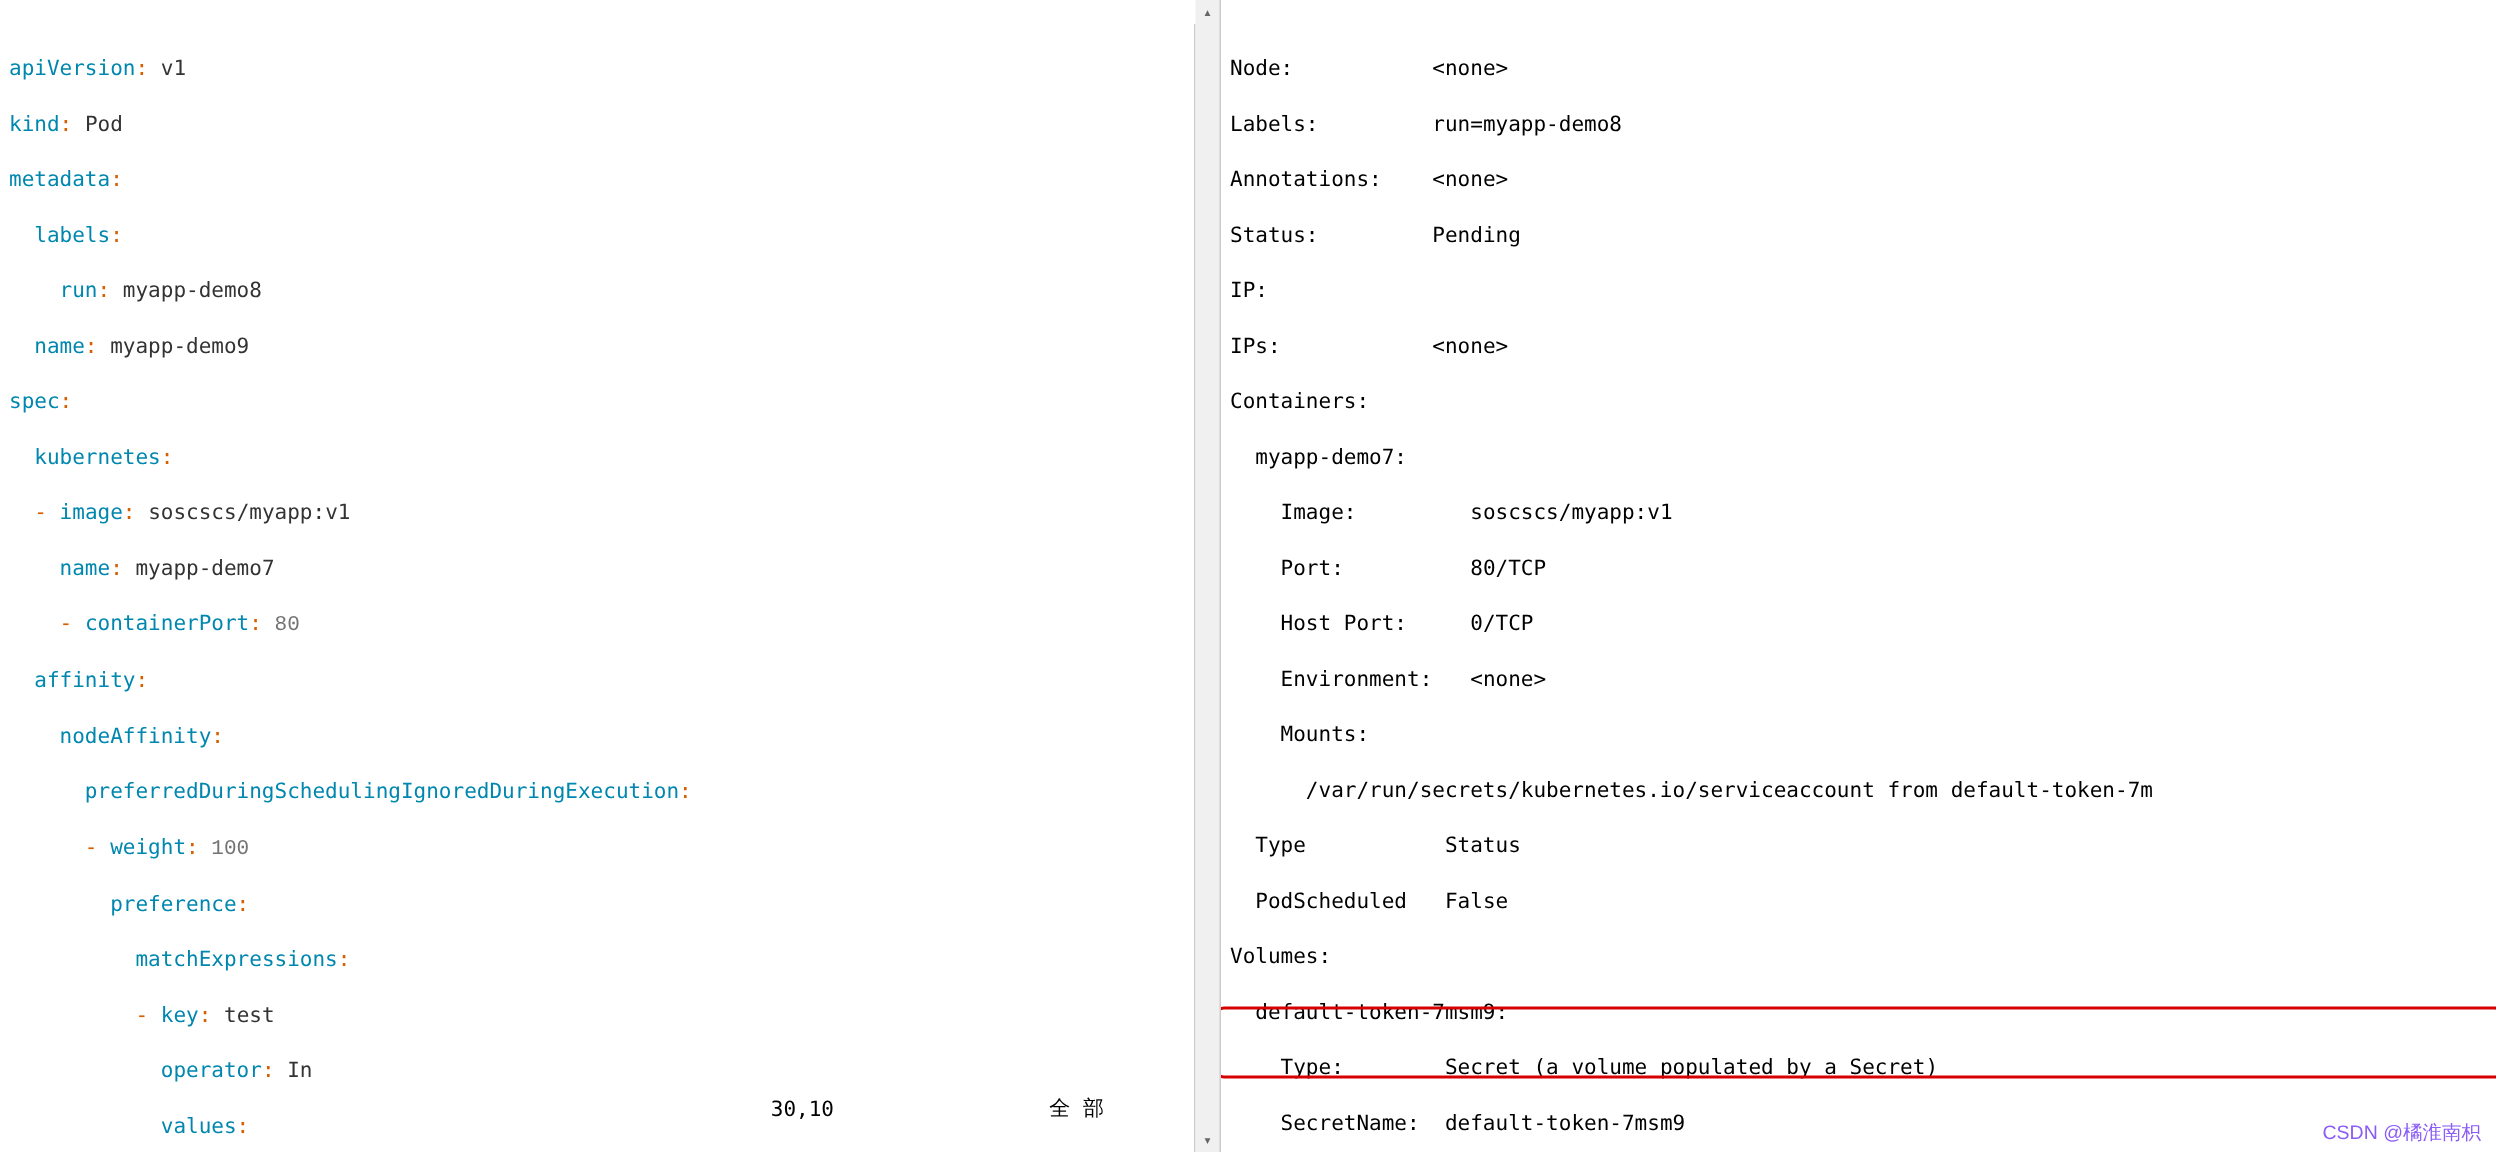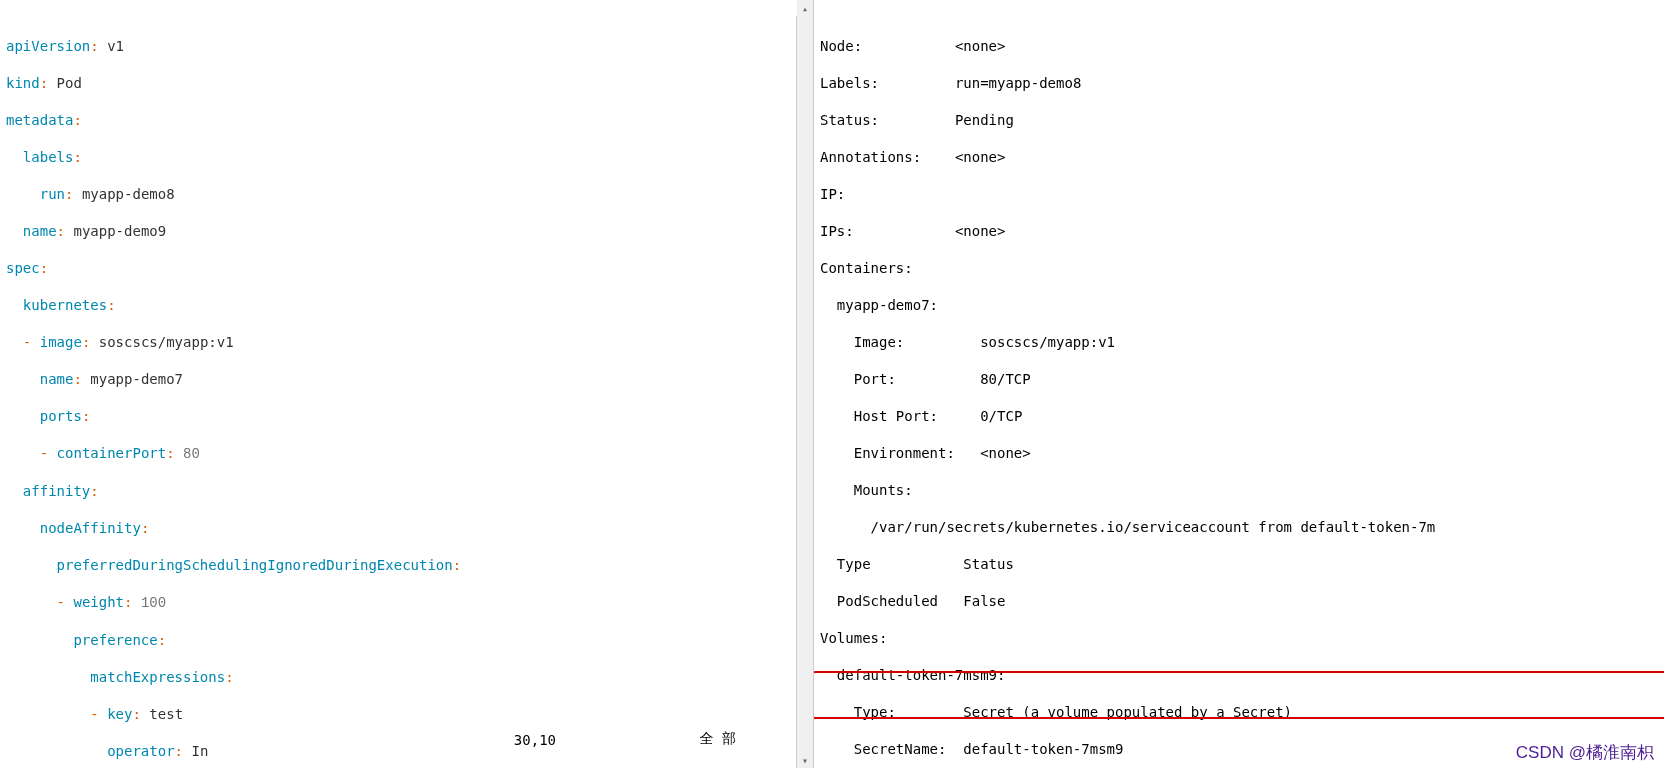--- a/index.html
+++ b/index.html
@@ -67,41 +67,40 @@
   .red-box {
     border: 2px solid #d70000;
     border-radius: 6px;
     position: absolute;
     pointer-events: none;
   }
   .watermark {
     position: absolute;
     right: 10px;
     bottom: 4px;
-    color: #4c1d95;
-    font-size: 17px;
+    color: #8b5cf6;
+    font-size: 13px;
     font-family: sans-serif;
     text-align: center;
   }
 </style>
 </head>
 <body>
 
 <div class="pane left-pane">
 <div class="line"><span class="k-key">apiVersion</span><span class="k-orange">:</span> <span class="k-plain">v1</span></div>
 <div class="line"><span class="k-key">kind</span><span class="k-orange">:</span> <span class="k-plain">Pod</span></div>
 <div class="line"><span class="k-key">metadata</span><span class="k-orange">:</span></div>
 <div class="line">  <span class="k-key">labels</span><span class="k-orange">:</span></div>
 <div class="line">    <span class="k-key">run</span><span class="k-orange">:</span> <span class="k-plain">myapp-demo8</span></div>
 <div class="line">  <span class="k-key">name</span><span class="k-orange">:</span> <span class="k-plain">myapp-demo9</span></div>
 <div class="line"><span class="k-key">spec</span><span class="k-orange">:</span></div>
 <div class="line">  <span class="k-key">kubernetes</span><span class="k-orange">:</span></div>
 <div class="line">  <span class="k-orange">-</span> <span class="k-key">image</span><span class="k-orange">:</span> <span class="k-plain">soscscs/myapp:v1</span></div>
 <div class="line">    <span class="k-key">name</span><span class="k-orange">:</span> <span class="k-plain">myapp-demo7</span></div>
-<div class="line">    <span class="k-key">ports</span><span class="k-orange">:</span></div>
 <div class="line">    <span class="k-orange">-</span> <span class="k-key">containerPort</span><span class="k-orange">:</span> <span class="k-str">80</span></div>
 <div class="line">  <span class="k-key">affinity</span><span class="k-orange">:</span></div>
 <div class="line">    <span class="k-key">nodeAffinity</span><span class="k-orange">:</span></div>
 <div class="line">      <span class="k-key">preferredDuringSchedulingIgnoredDuringExecution</span><span class="k-orange">:</span></div>
 <div class="line">      <span class="k-orange">-</span> <span class="k-key">weight</span><span class="k-orange">:</span> <span class="k-str">100</span></div>
 <div class="line">        <span class="k-key">preference</span><span class="k-orange">:</span></div>
 <div class="line">          <span class="k-key">matchExpressions</span><span class="k-orange">:</span></div>
 <div class="line">          <span class="k-orange">-</span> <span class="k-key">key</span><span class="k-orange">:</span> <span class="k-plain">test</span></div>
 <div class="line">            <span class="k-key">operator</span><span class="k-orange">:</span> <span class="k-plain">In</span></div>
 <div class="line">            <span class="k-key">values</span><span class="k-orange">:</span></div>
@@ -123,22 +122,22 @@
 </div>
 
 <div class="scroll-gutter">
   <div class="scroll-arrow top">▴</div>
   <div class="scroll-arrow bottom">▾</div>
 </div>
 
 <div class="pane right-pane">
 <div class="line"><span>Node:</span>           <span>&lt;none&gt;</span></div>
 <div class="line"><span>Labels:</span>         <span>run=myapp-demo8</span></div>
+<div class="line"><span>Annotations:</span>    <span>&lt;none&gt;</span></div>
 <div class="line"><span>Status:</span>         <span>Pending</span></div>
-<div class="line"><span>Annotations:</span>    <span>&lt;none&gt;</span></div>
 <div class="line"><span>IP:</span></div>
 <div class="line"><span>IPs:</span>            <span>&lt;none&gt;</span></div>
 <div class="line">Containers:</div>
 <div class="line">  myapp-demo7:</div>
 <div class="line"><span>    Image:</span>         <span>soscscs/myapp:v1</span></div>
 <div class="line"><span>    Port:</span>          <span>80/TCP</span></div>
 <div class="line"><span>    Host Port:</span>     <span>0/TCP</span></div>
 <div class="line"><span>    Environment:</span>   <span>&lt;none&gt;</span></div>
 <div class="line">    Mounts:</div>
 <div class="line">      /var/run/secrets/kubernetes.io/serviceaccount from default-token-7m</div>

